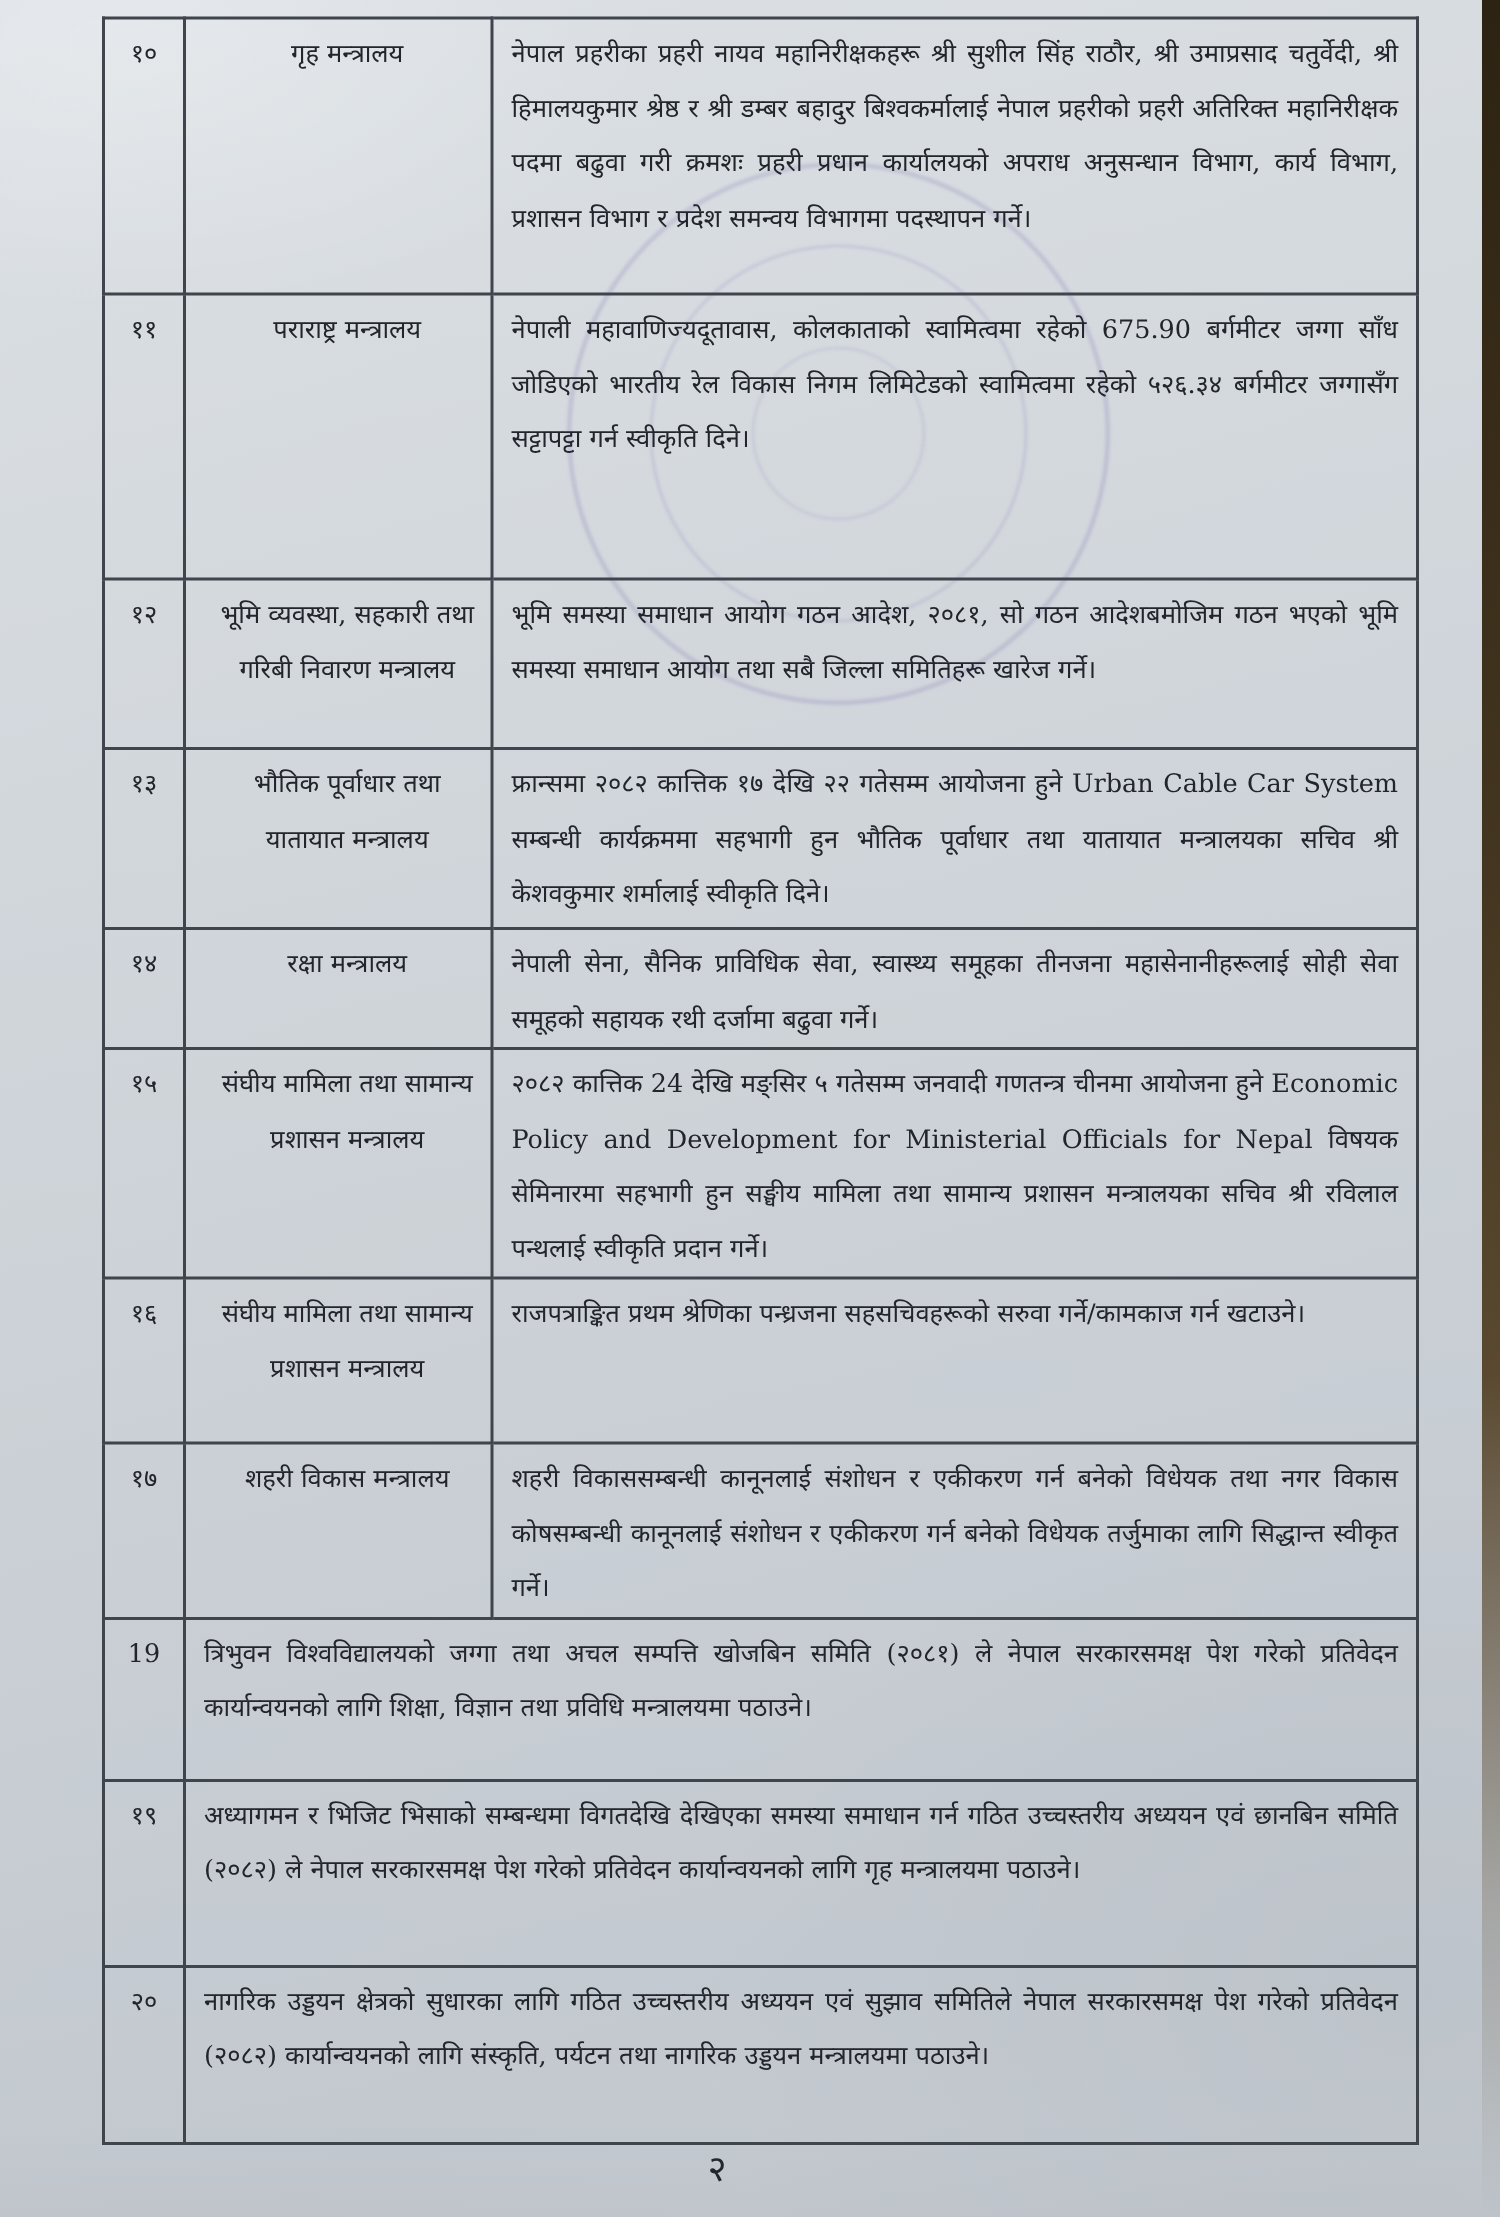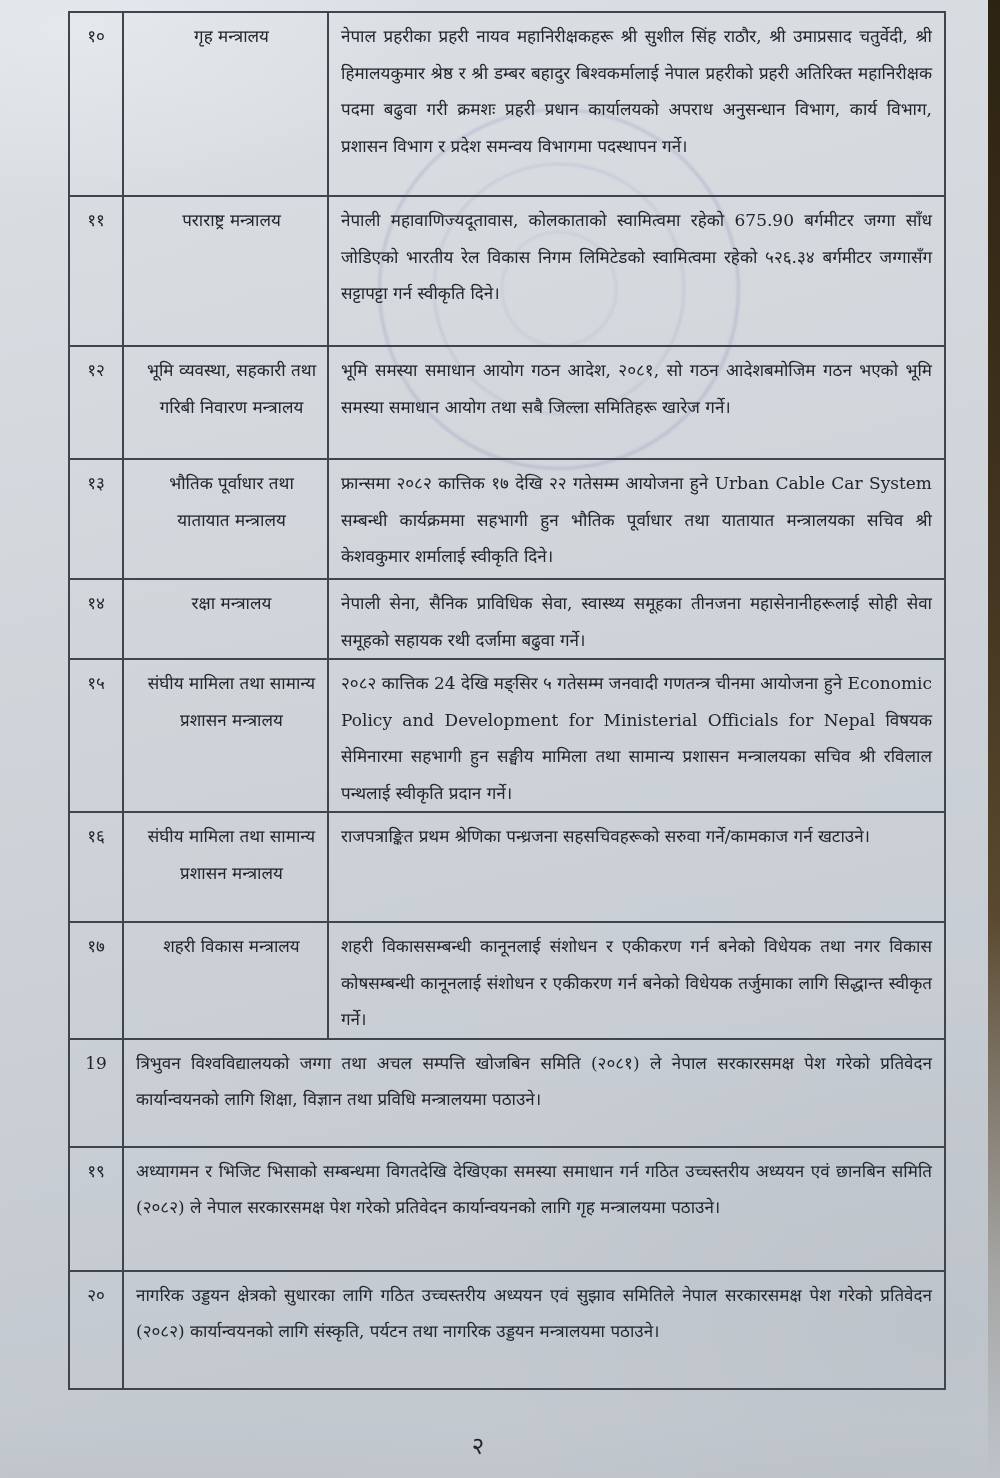--- a/index.html
+++ b/index.html
@@ -49,21 +49,21 @@
     font-size:17px;
     line-height:36.5px;
     overflow:hidden;
   }
   col.c-num{width:54px;}
   col.c-min{width:205px;}
   td.num{text-align:center;padding-top:5px;}
   td.ministry{text-align:center;padding:5px 8px 0 20px;}
   td.decision{text-align:justify;padding:5px 12px 0 12px;}
   
-  tr.r0{height:184px;} tr.r1{height:150px;} tr.r2{height:113px;}
+  tr.r0{height:184px;} tr.r1{height:190px;} tr.r2{height:113px;}
   tr.r3{height:120px;} tr.r4{height:78px;margin-left:33px;}  tr.r5{height:153px;}
   tr.r6{height:110px;} tr.r7{height:86px;} tr.r8{height:108px;}
   tr.r9{height:124px;} tr.r10{height:118px;}
 
   .page-number{
     position:absolute;left:0;top:1428px;width:956px;
     text-align:center;font-size:24px;color:#23262c;
   }
 </style>
 </head>

